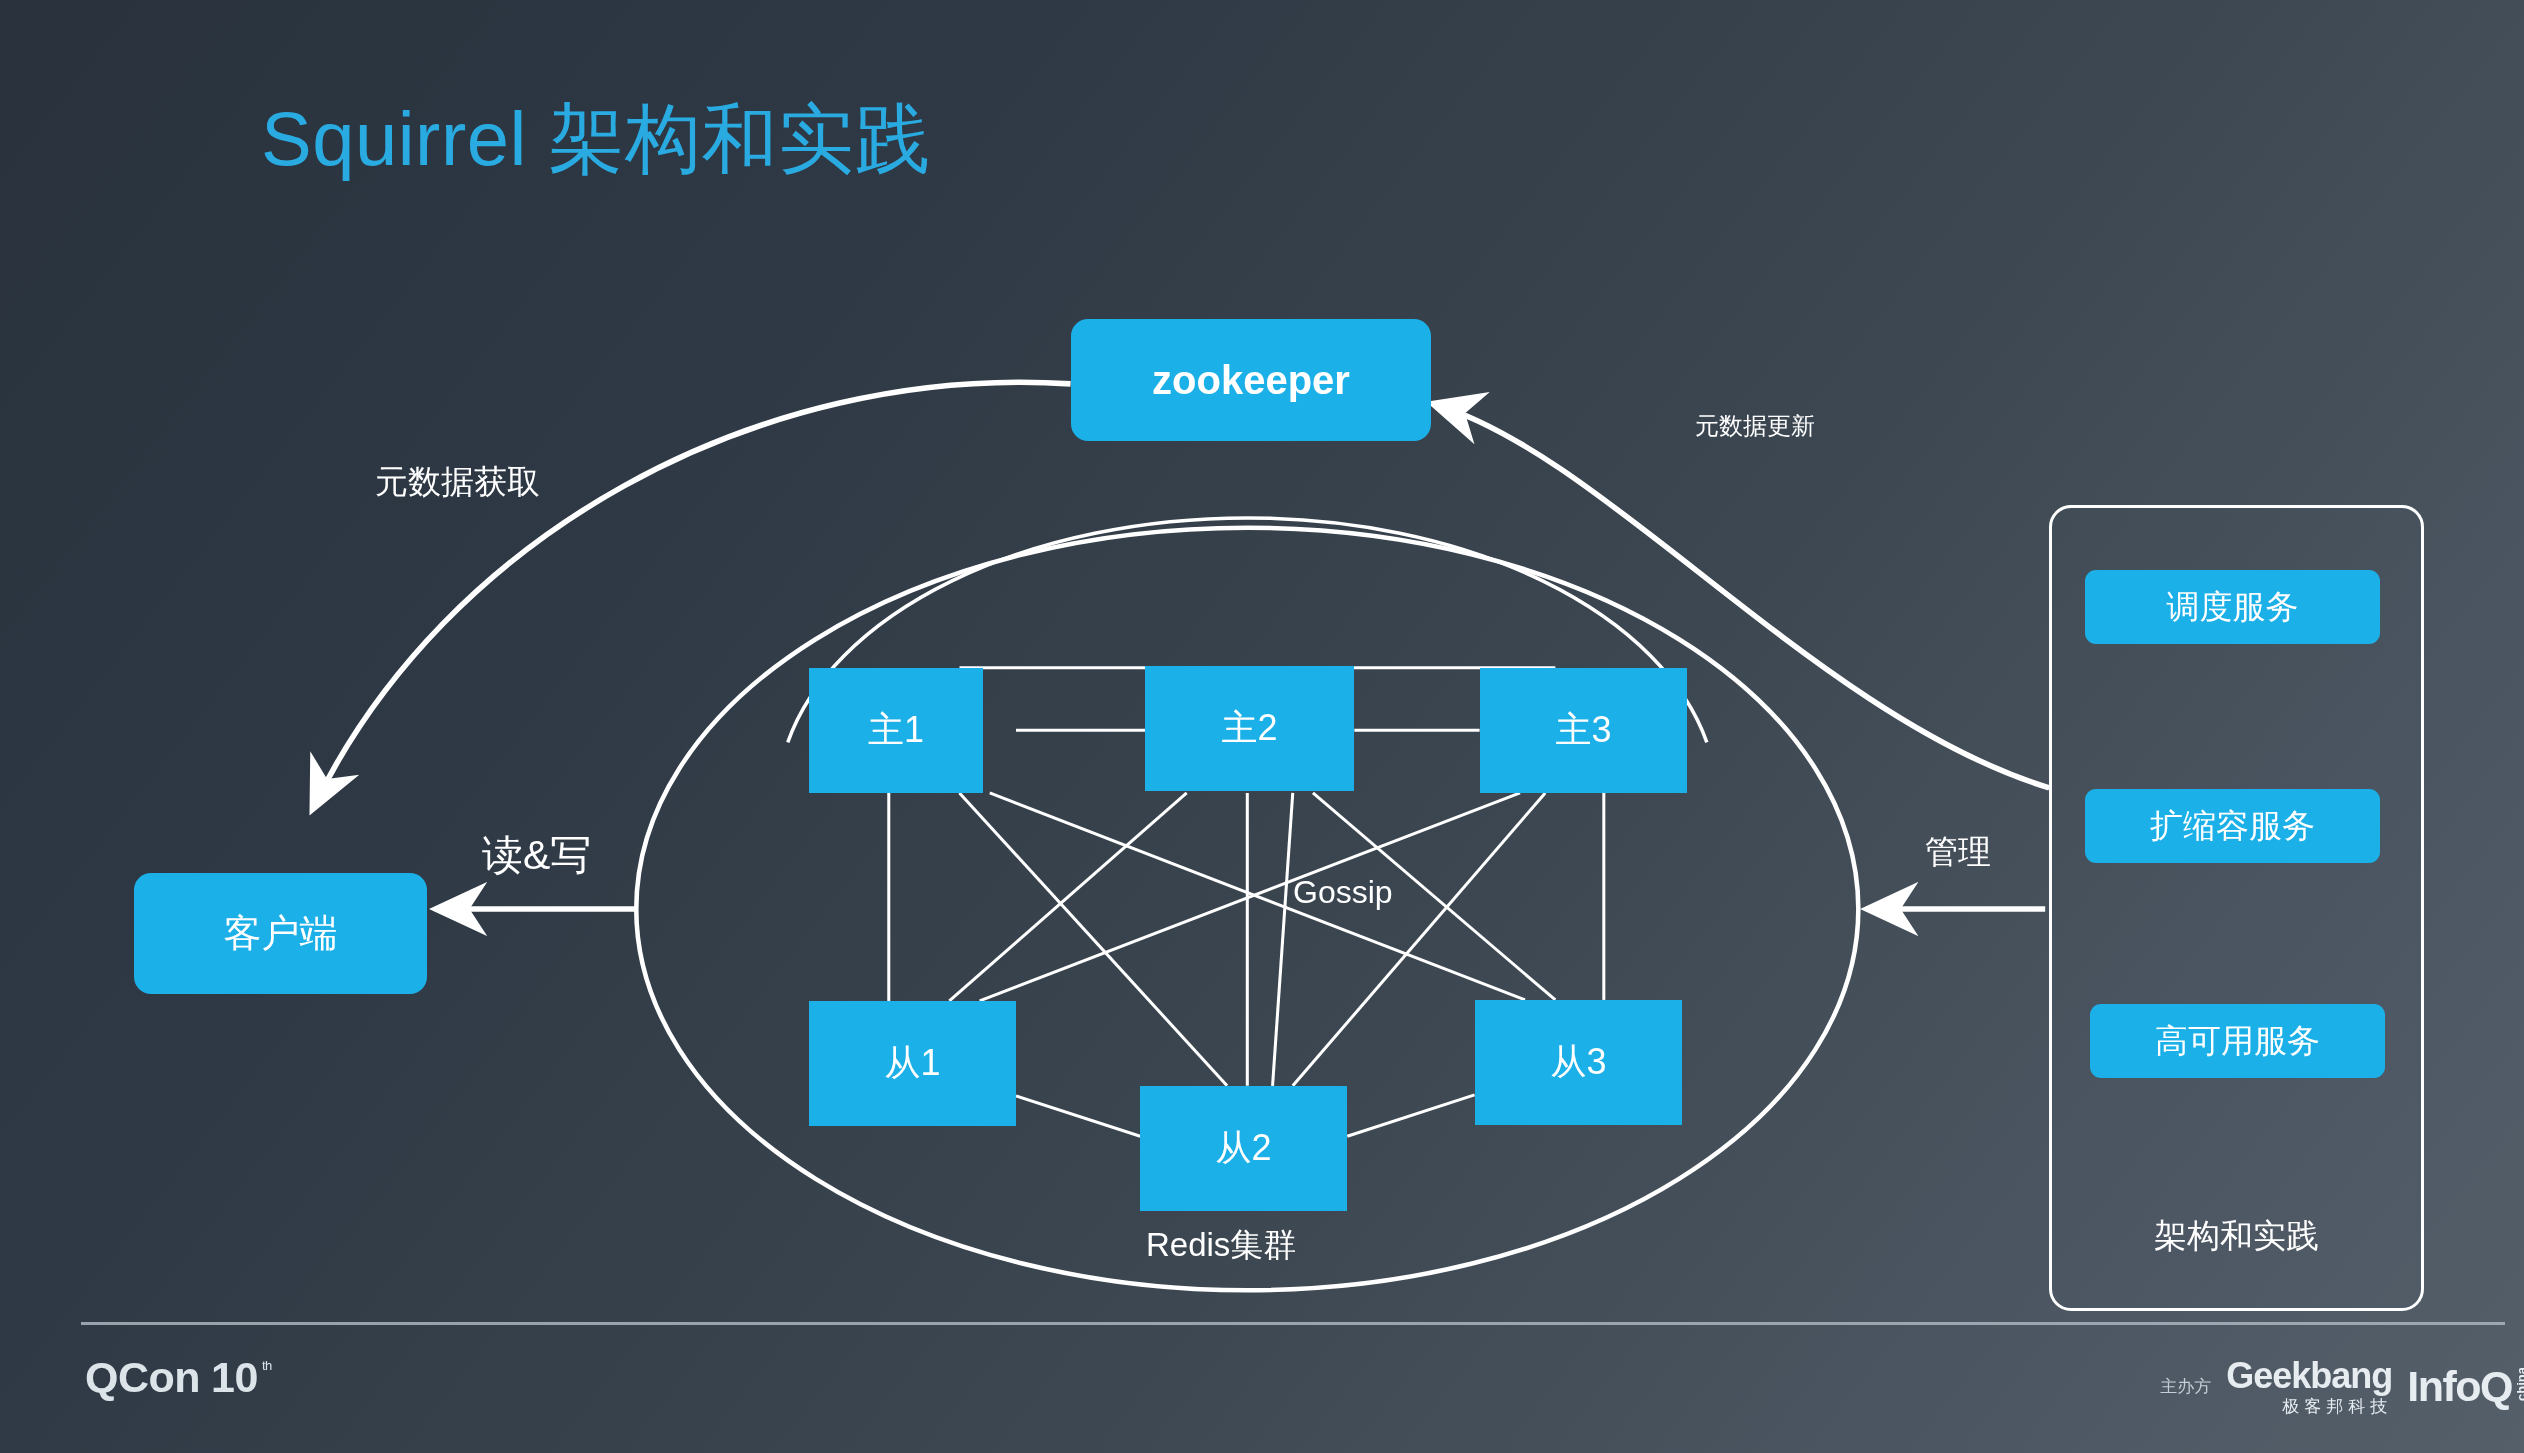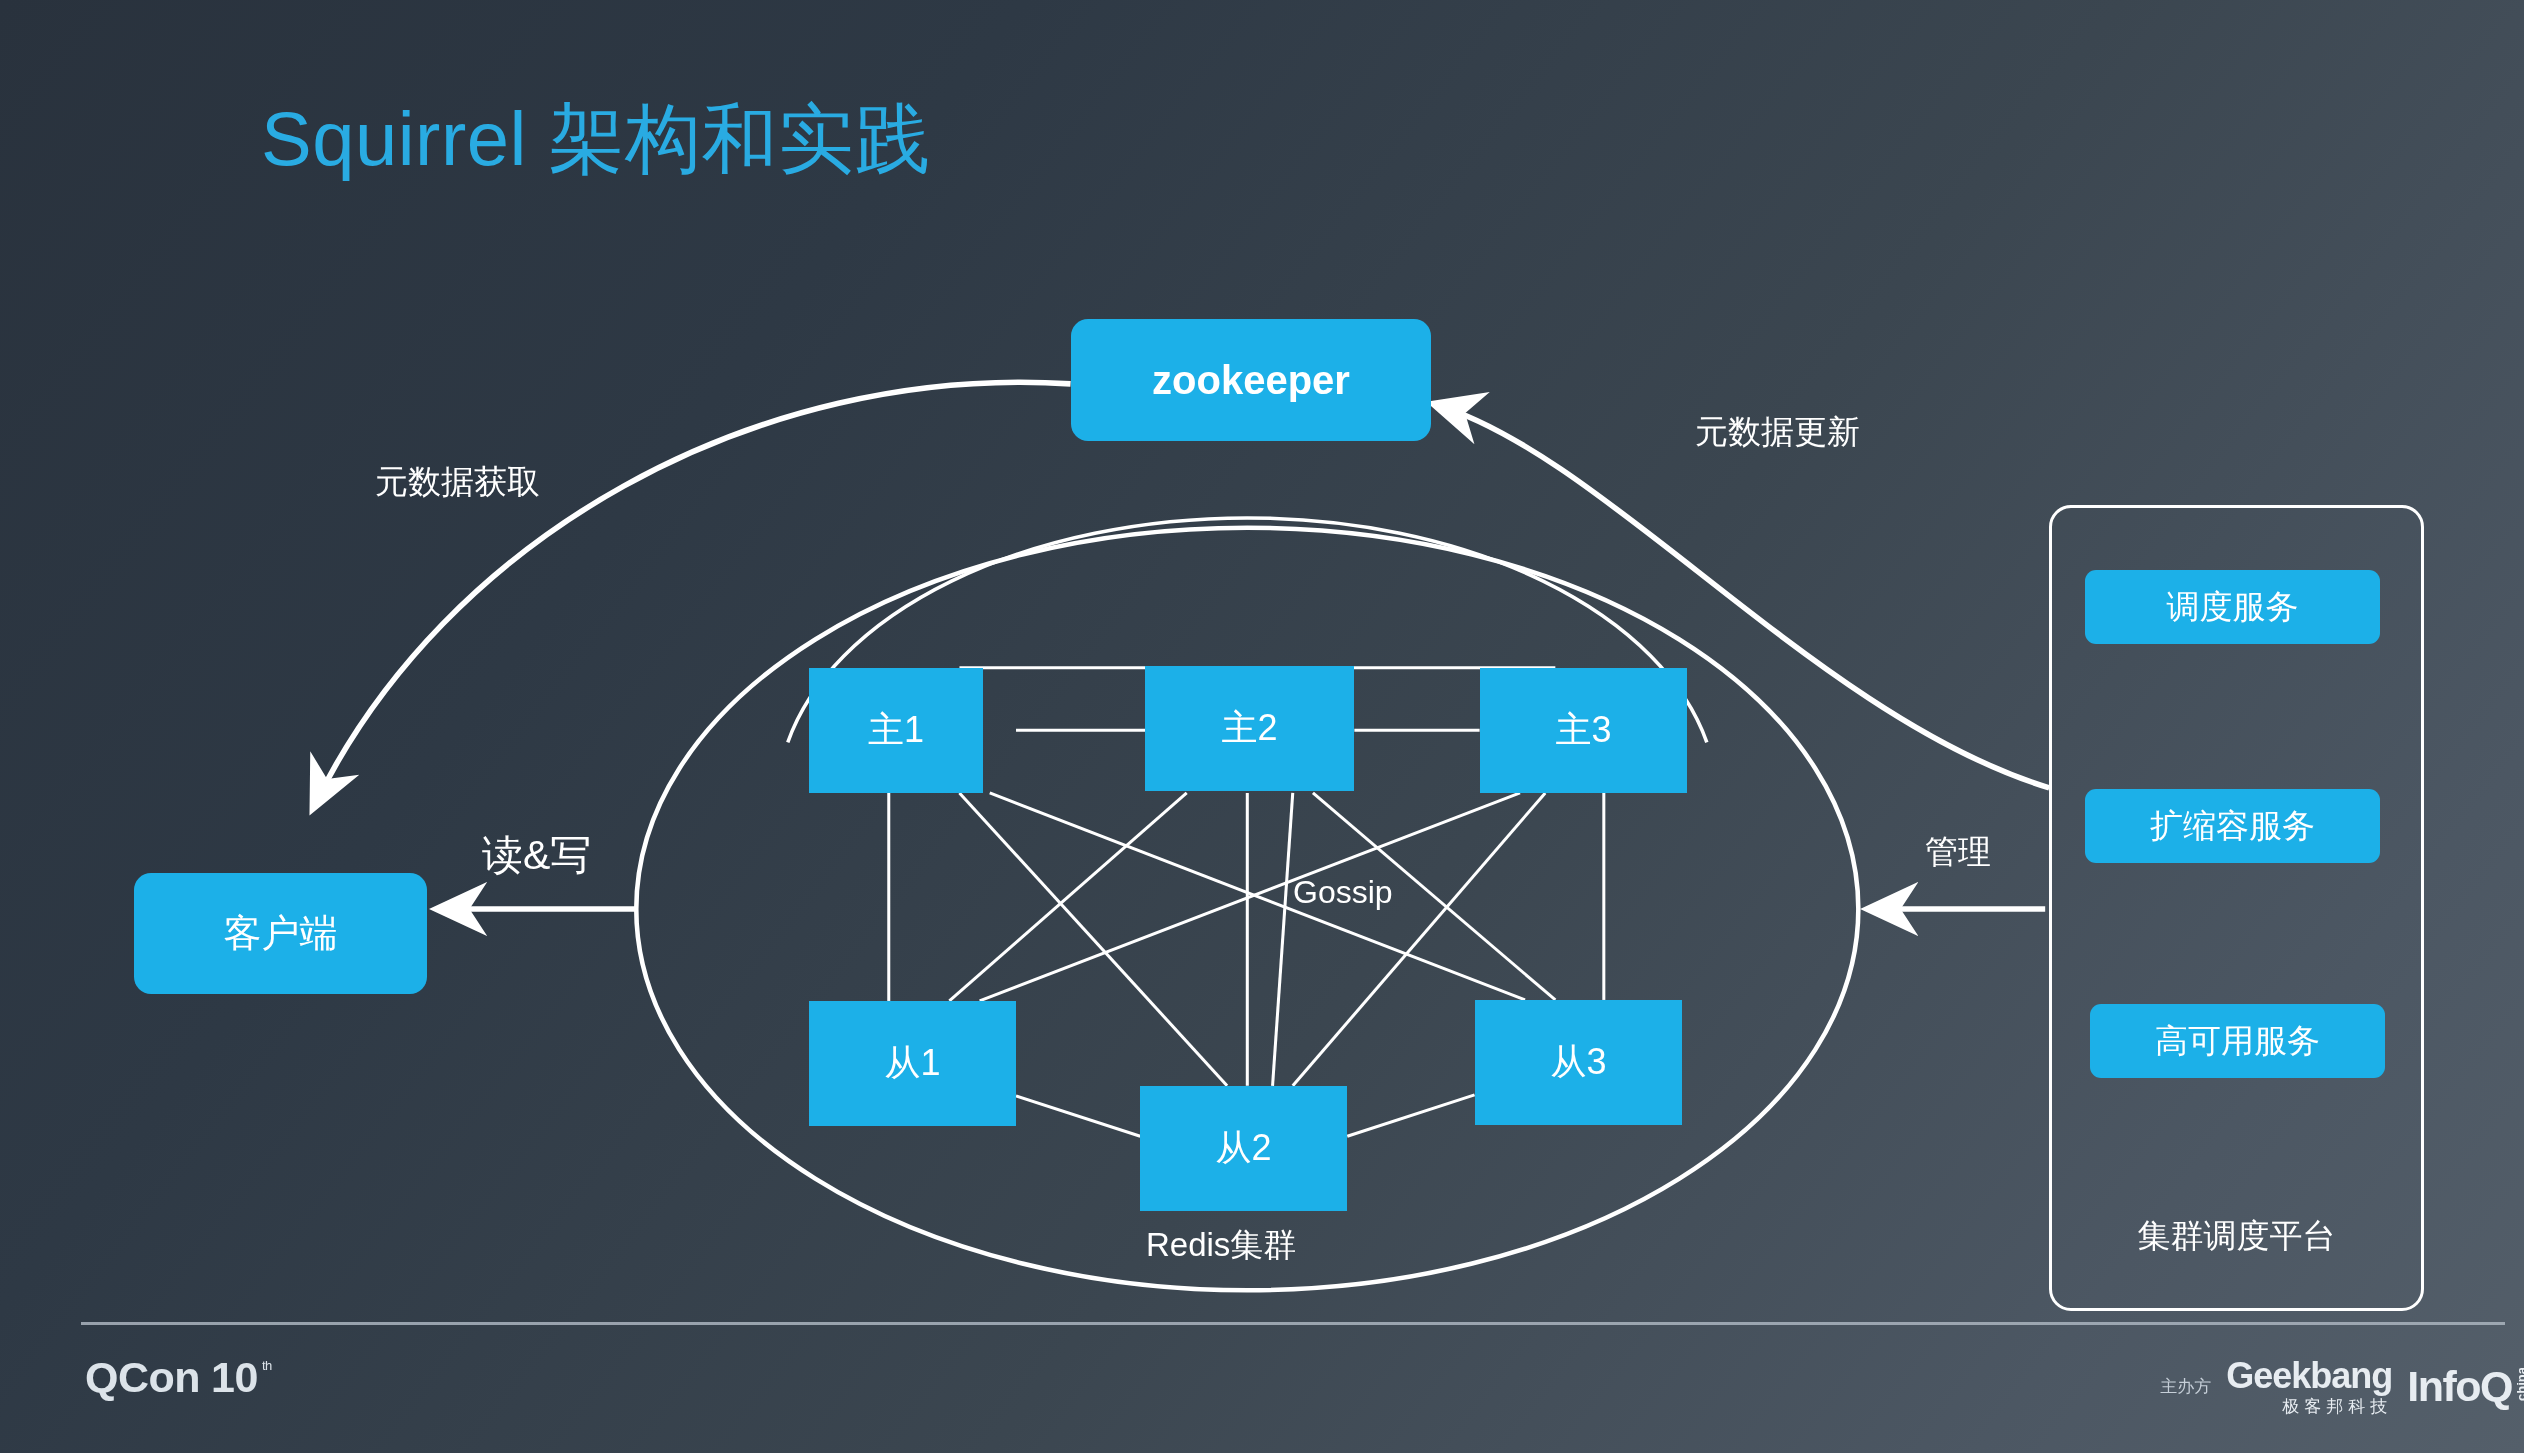--- a/index.html
+++ b/index.html
@@ -57,21 +57,21 @@
   #svc2{top:281px;left:33px;width:295px;}
   #svc3{top:496px;left:38px;width:295px;}
   #platform-label{
     position:absolute;left:0;right:0;top:706px;text-align:center;
     color:#fff;font-size:33px;white-space:nowrap;
   }
 
   
   .lbl{position:absolute;color:#ffffff;white-space:nowrap;}
   #lbl-meta-get{left:375px;top:423px;font-size:33px;margin-top:37px;}
-  #lbl-meta-upd{left:1695px;top:410px;font-size:33px;}
+  #lbl-meta-upd{left:1695px;top:410px;font-size:24px;}
   #lbl-rw{left:482px;top:828px;font-size:41px;}
   #lbl-manage{left:1925px;top:830px;font-size:33px;}
   #lbl-gossip{left:1293px;top:874px;font-size:32px;}
   #lbl-rediscluster{left:1146px;top:1223px;font-size:33px;text-align:center;}
 
   
   #divider{
     position:absolute;left:81px;top:1322px;width:2424px;height:3px;
     background:#AAB4BE;opacity:.85;
   }
@@ -151,21 +151,21 @@
   <div class="node" id="m2">主2</div>
   <div class="node" id="m3">主3</div>
   <div class="node" id="s1">从1</div>
   <div class="node" id="s2">从2</div>
   <div class="node" id="s3">从3</div>
 
   <div id="platform">
     <div class="svc" id="svc1">调度服务</div>
     <div class="svc" id="svc2">扩缩容服务</div>
     <div class="svc" id="svc3">高可用服务</div>
-    <div id="platform-label">集群调度平台</div>
+    <div id="platform-label">架构和实践</div>
   </div>
 
   <div class="lbl" id="lbl-meta-get">元数据获取</div>
   <div class="lbl" id="lbl-meta-upd">元数据更新</div>
   <div class="lbl" id="lbl-rw">读&amp;写</div>
   <div class="lbl" id="lbl-manage">管理</div>
   <div class="lbl" id="lbl-gossip">Gossip</div>
   <div class="lbl" id="lbl-rediscluster">Redis集群</div>
 
   <div id="divider"></div>

